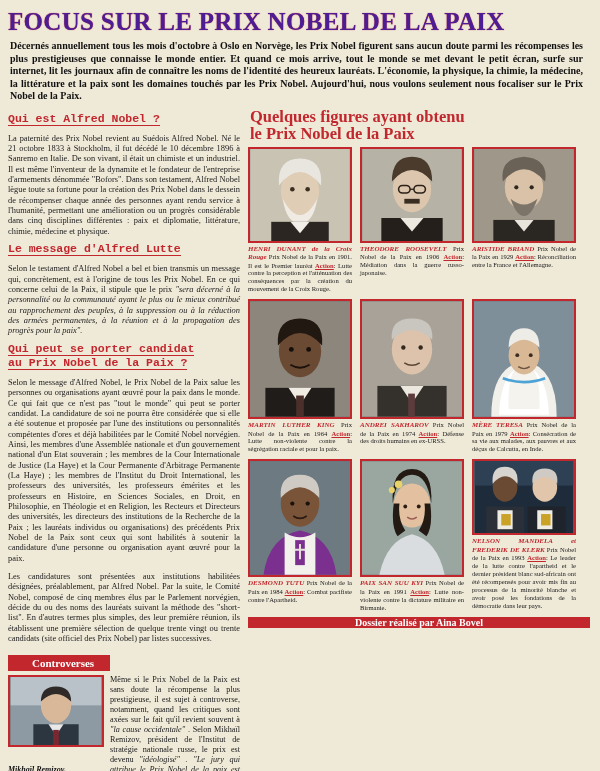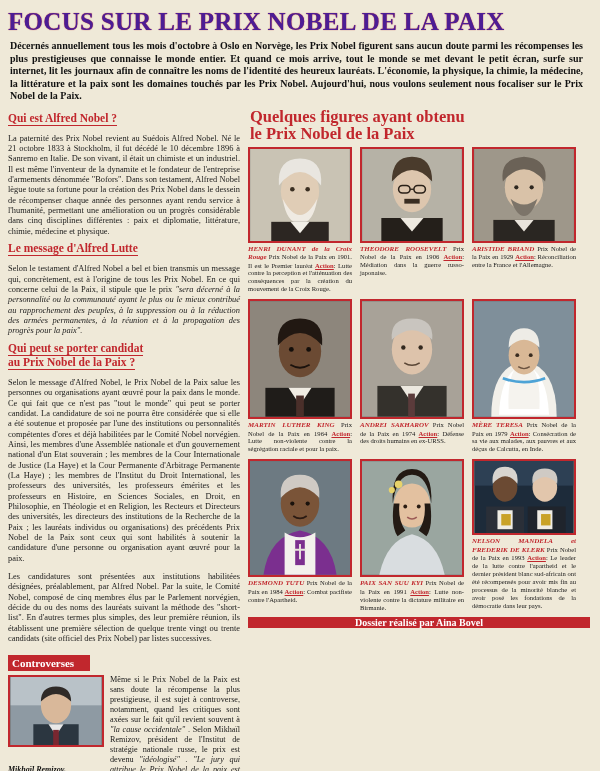--- a/index.html
+++ b/index.html
@@ -41,32 +41,33 @@
   }
   .col-left{width:232px;flex:0 0 232px;}
   .col-right{width:342px;flex:0 0 342px;position:relative;}
 
   h2.sec{
     color:#c1272d;
     font-size:11.5px;
     font-weight:bold;
     margin:4px 0 2px 0;
     line-height:1.15;
+    font-family:Liberation Mono, monospace;
   }
   h2.sec .ul{border-bottom:1px solid #c1272d;display:inline-block;}
   p.body{
     font-size:8.4px;
     line-height:1.23;
     text-align:justify;
     margin:8px 0 5px 0;
   }
   .it{font-style:italic;}
   .controverse-banner{
     background:#c1272d;color:#fff;font-weight:bold;font-size:11px;
-    display:inline-block;padding:2px 16px 2px 4px;margin:6px 0 4px 0;
+    display:inline-block;padding:2px 16px 2px 24px;margin:6px 0 4px 0;
   }
 
   
   .rhead{
     color:#c1272d;
     font-weight:bold;
     font-size:16.5px;
     line-height:1.07;
     margin:0 0 4px 0;
     padding-left:2px;

